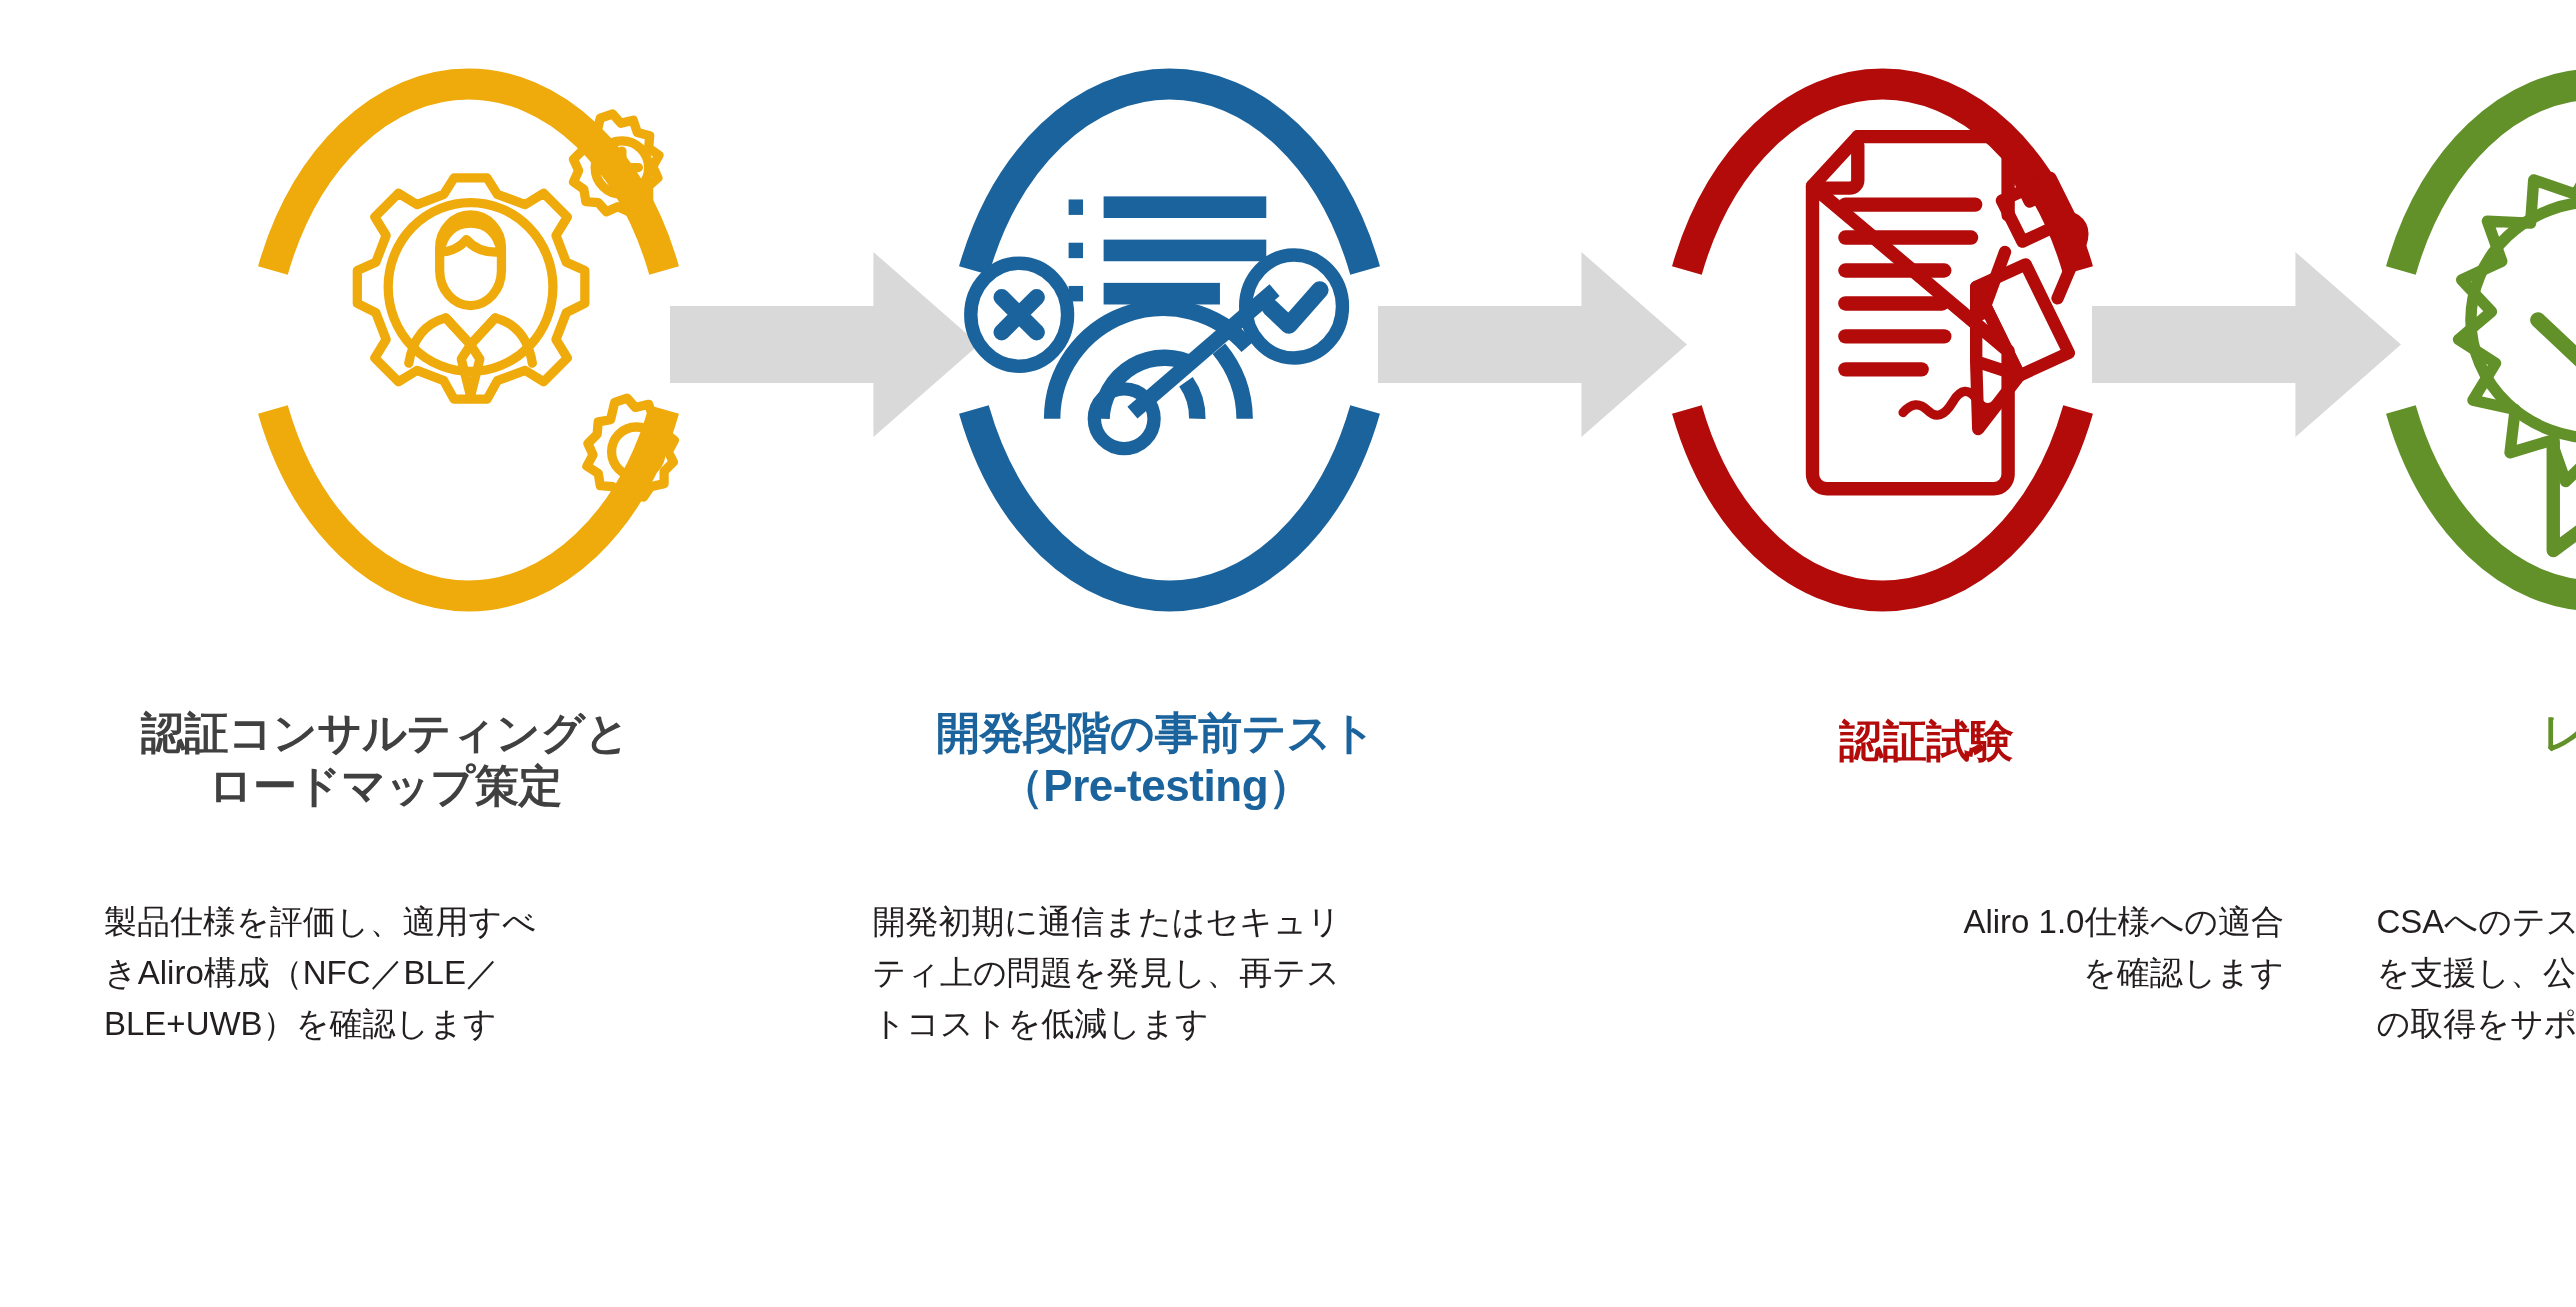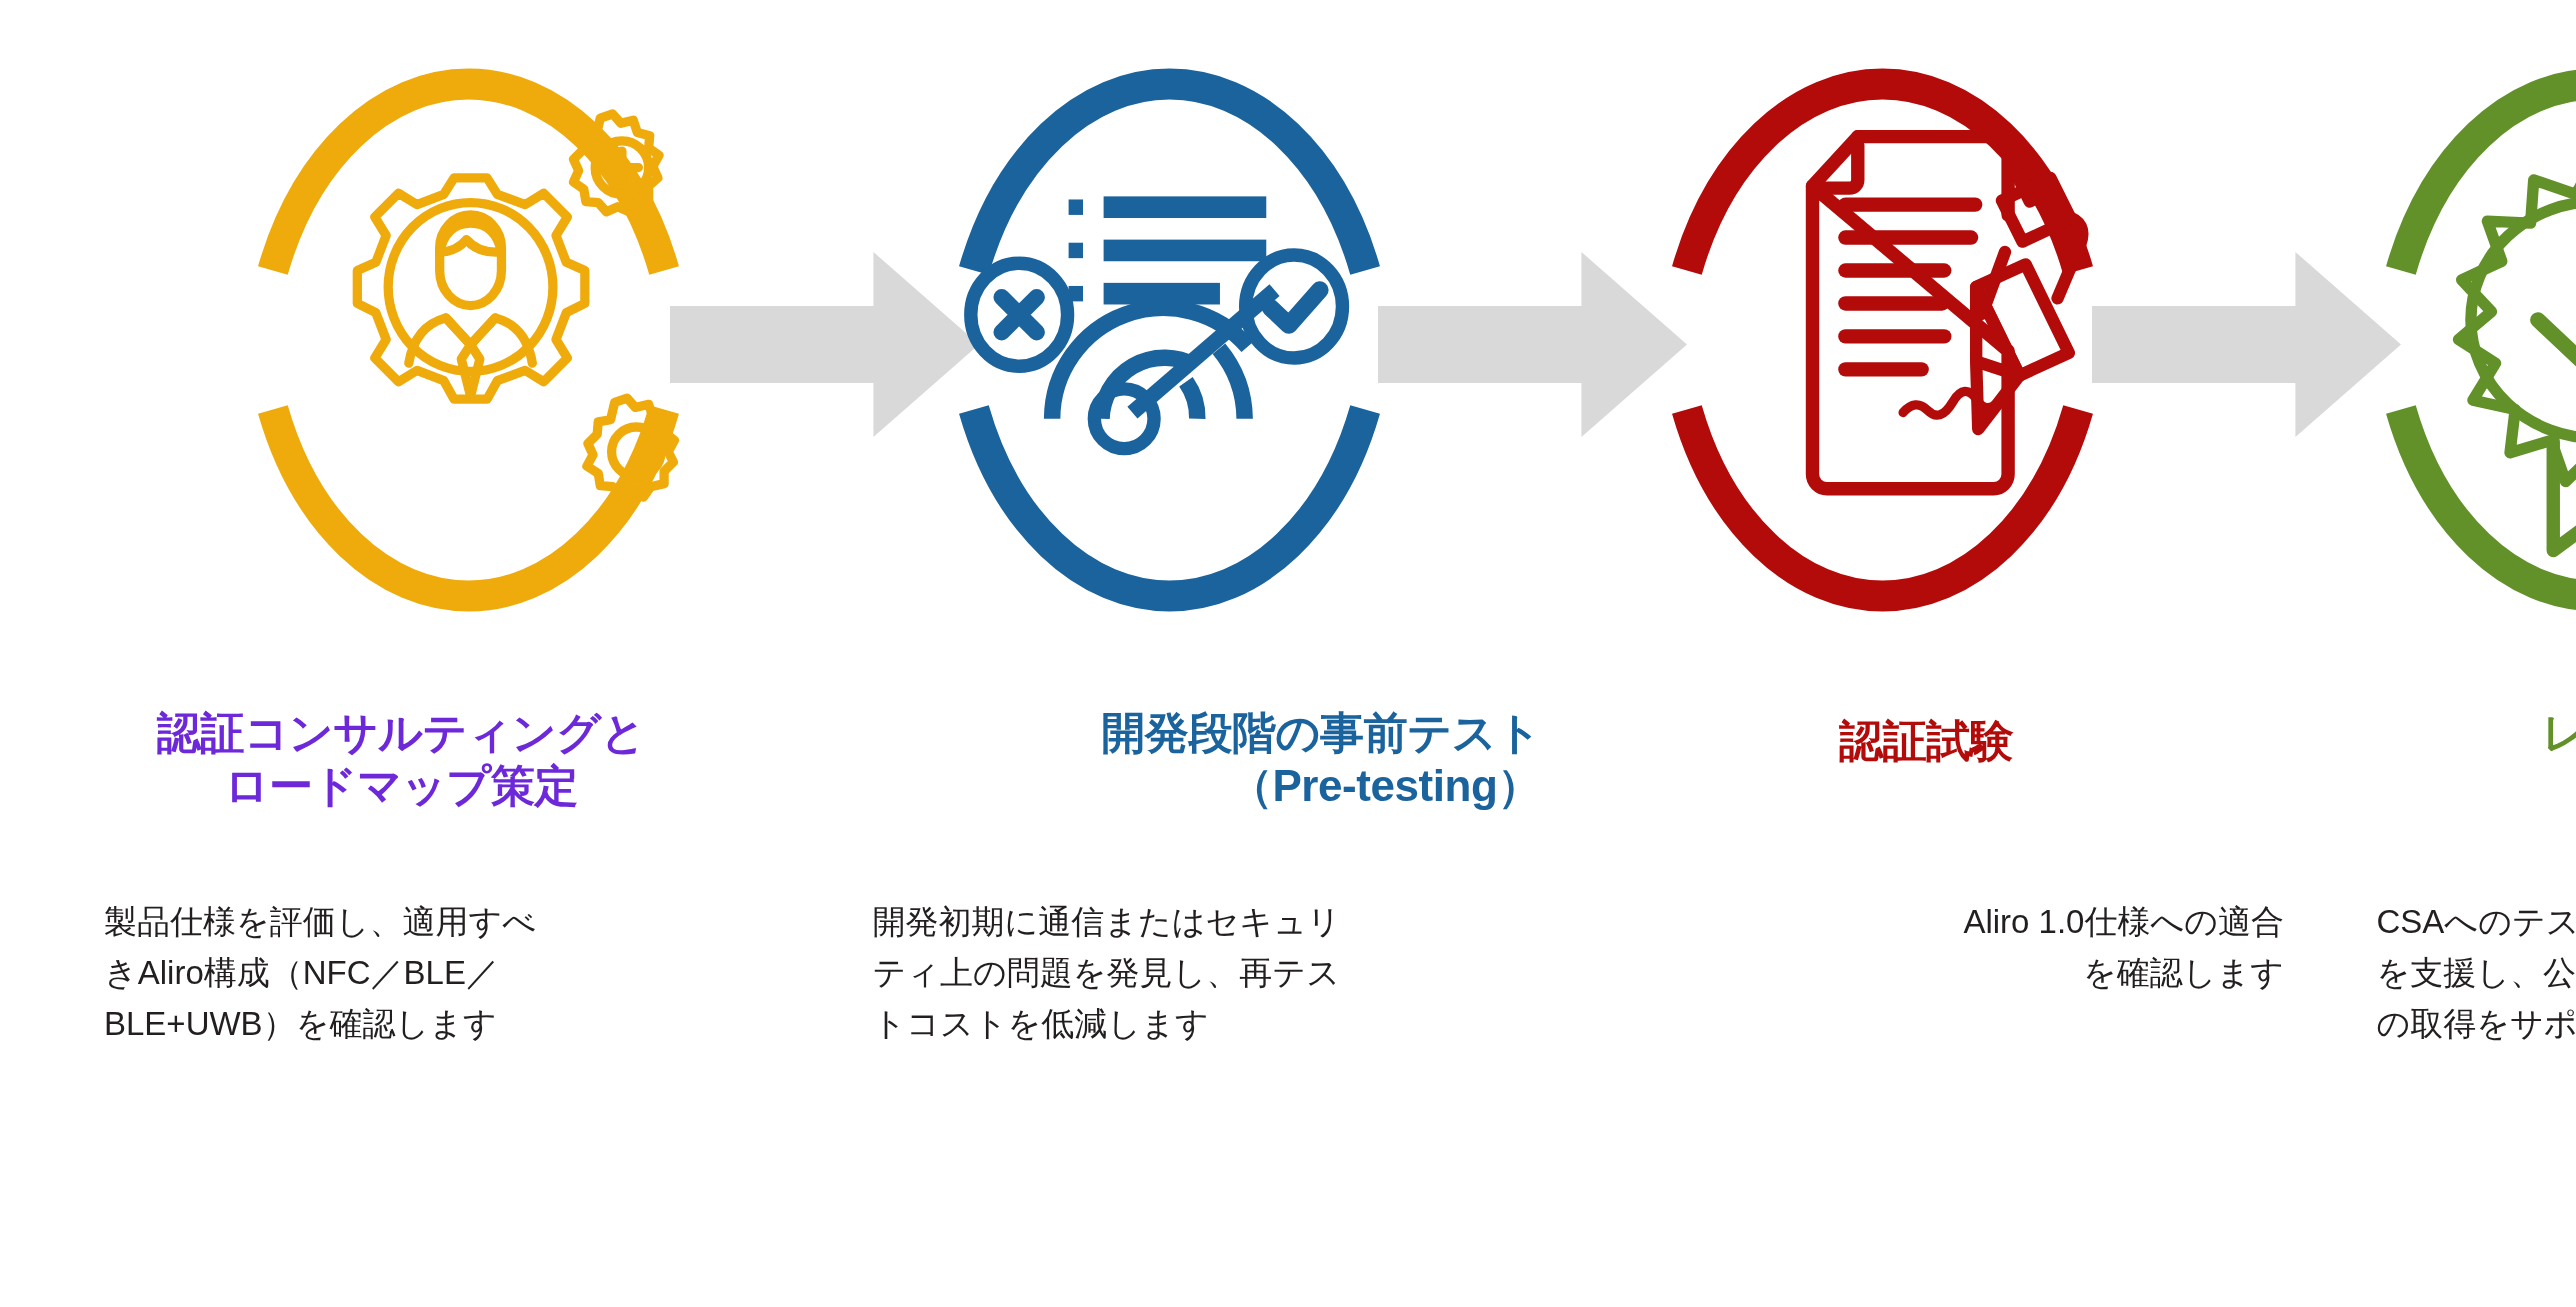--- a/index.html
+++ b/index.html
@@ -291,29 +291,29 @@
           </g>
         </svg>
       </div>
 
     </div>
   </div>
 
   <div class="columns">
 
     <div class="column">
-      <div class="step-title" style="color:#6d28d9;padding-left:16px;">認証コンサルティングと
+      <div class="step-title" style="color:#404040;">認証コンサルティングと
 ロードマップ策定</div>
       <div class="step-body">製品仕様を評価し、適用すべ
 きAliro構成（NFC／BLE／
 BLE+UWB）を確認します</div>
     </div>
 
     <div class="column">
-      <div class="step-title" style="color:#1B639C;text-align:right;">開発段階の事前テスト
+      <div class="step-title" style="color:#1B639C;">開発段階の事前テスト
 （Pre-testing）</div>
       <div class="step-body">開発初期に通信またはセキュリ
 ティ上の問題を発見し、再テス
 トコストを低減します</div>
     </div>
 
     <div class="column">
       <div class="step-title" style="color:#B30A0A;">認証試験</div>
       <div class="step-body">Aliro 1.0仕様への適合
 を確認します</div>

